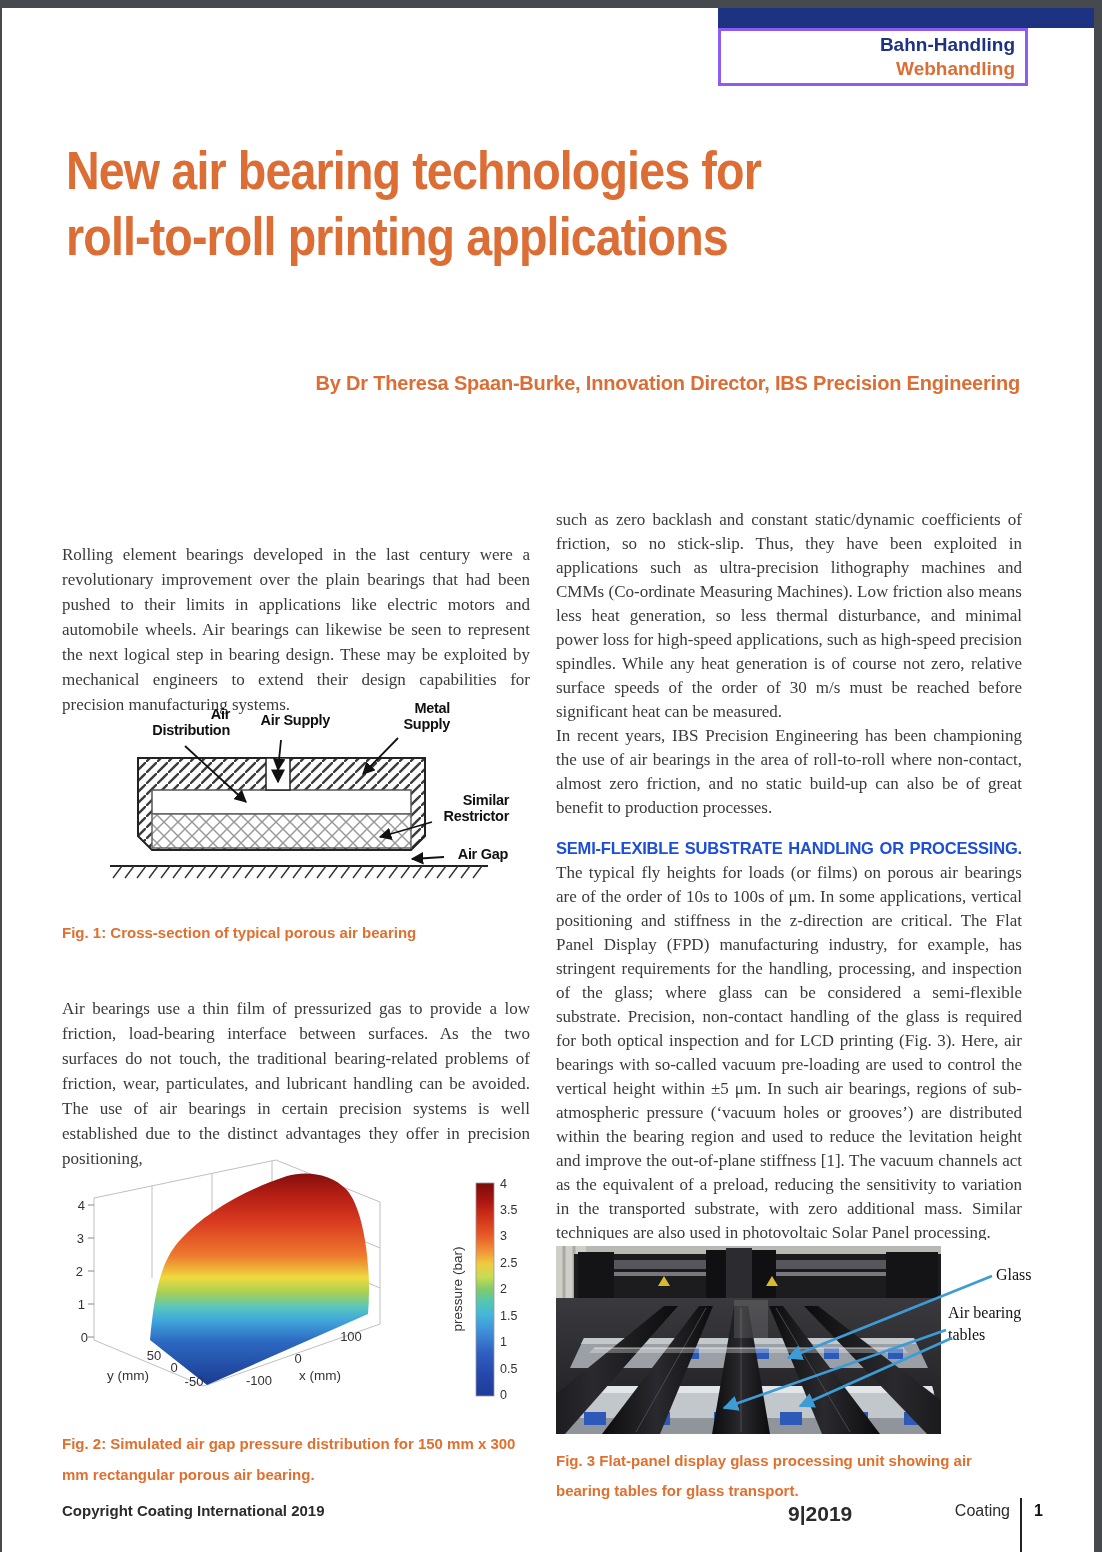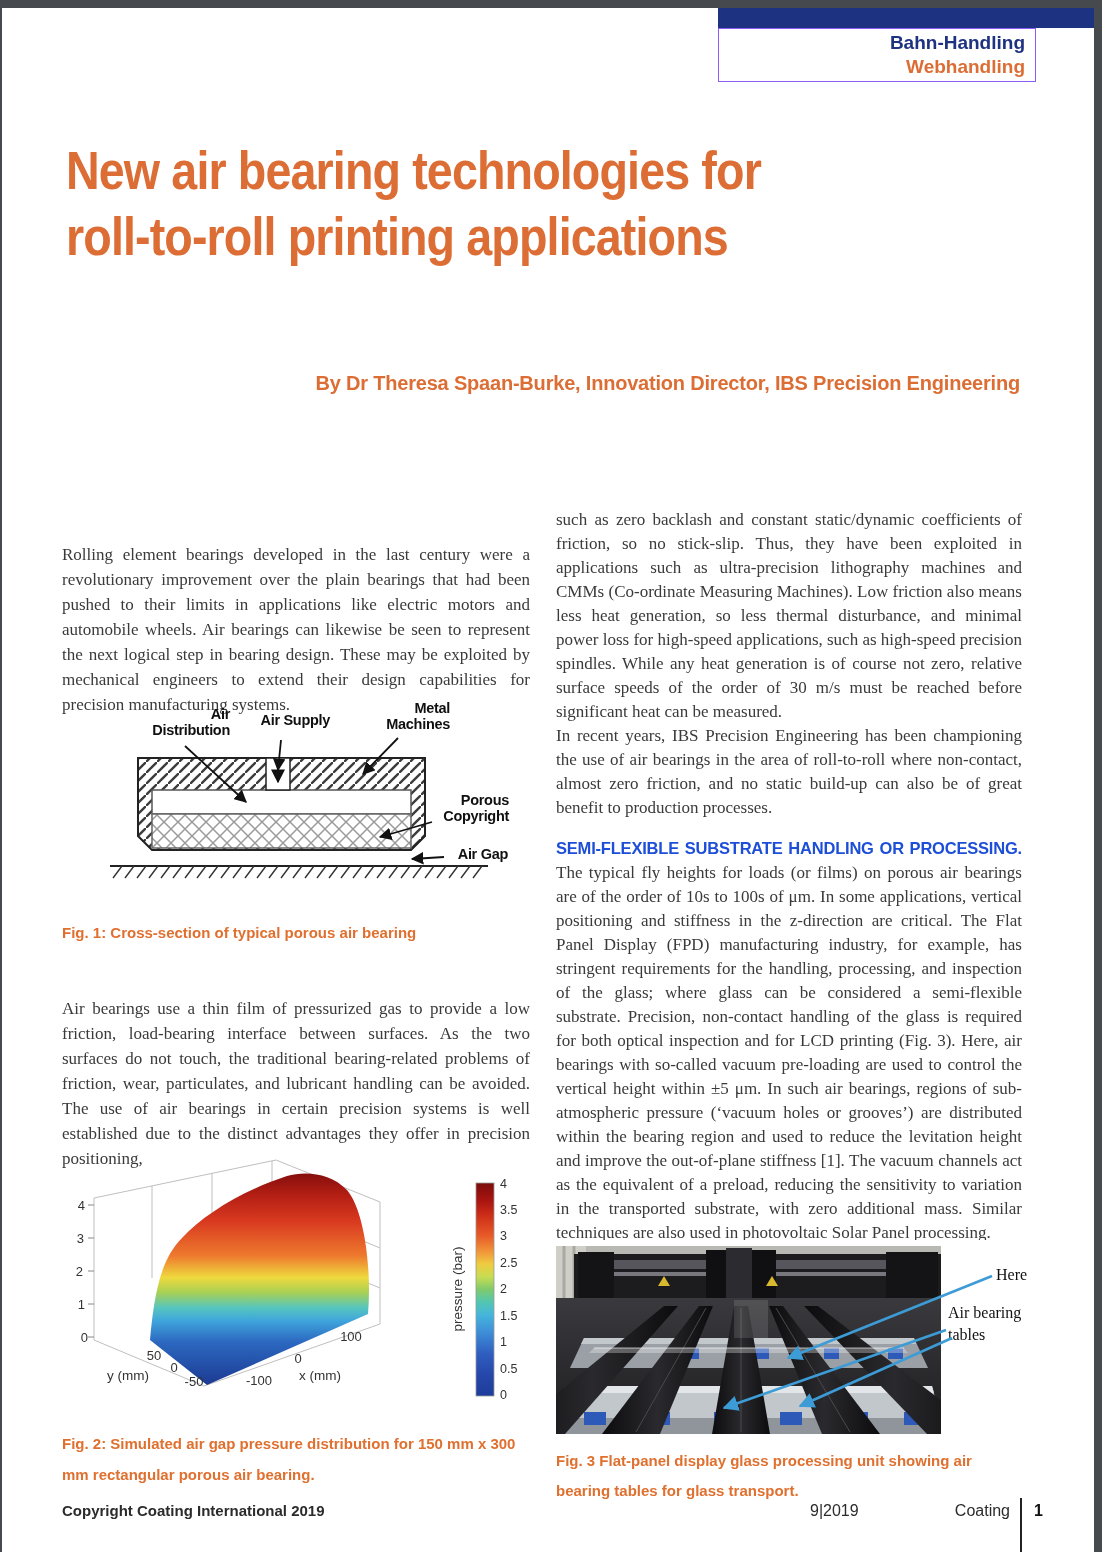--- a/index.html
+++ b/index.html
@@ -3,22 +3,22 @@
 <meta charset="utf-8">
 <style>
   html,body{margin:0;padding:0;background:#ffffff;}
   .page{position:relative;width:1102px;height:1552px;background:#ffffff;overflow:hidden;
         font-family:"Liberation Sans",sans-serif;}
   .frame-top{position:absolute;top:0;left:0;right:0;height:8px;background:#46494e;}
   .frame-right{position:absolute;top:0;right:0;bottom:0;width:8px;background:#46494e;}
   .frame-left{position:absolute;top:0;left:0;bottom:0;width:2px;background:#46494e;}
 
   .cat-bar{position:absolute;left:718px;top:8px;width:376px;height:20px;background:#1E3282;}
-  .cat-box{position:absolute;left:718px;top:28px;width:290px;height:50px;border:1px solid #8b5cf6;
-           background:#fff;text-align:right;padding:2px 10px 0 16px;}
+  .cat-box{position:absolute;left:718px;top:28px;width:290px;height:50px;border:3px solid #8b5cf6;
+           background:#fff;text-align:right;padding:2px 10px 0 4px;}
   .cat-box .de{color:#1E3282;font-weight:bold;font-size:19px;line-height:24px;}
   .cat-box .en{color:#DC6E35;font-weight:bold;font-size:19px;line-height:24px;}
 
   .title{position:absolute;left:62px;top:134px;width:880px;color:#DC6E35;font-weight:bold;
          font-size:53px;line-height:66px;letter-spacing:-1px;}
   .title .condensed{display:inline-block;transform:scaleX(0.88);transform-origin:left top;}
   .byline{position:absolute;left:62px;top:372px;width:958px;text-align:right;color:#DC6E35;
           font-weight:bold;font-size:20px;letter-spacing:-0.2px;}
 
   .body-text{font-family:"Liberation Serif",serif;font-size:17px;color:#3a3a3a;
@@ -34,21 +34,21 @@
   .fig1-wrap{position:absolute;left:80px;top:696px;width:430px;height:218px;}
   .fig1-label{position:absolute;font-weight:bold;font-size:14.5px;line-height:16px;color:#101010;
               text-align:right;letter-spacing:-0.3px;}
 
   .fig3-wrap{position:absolute;left:556px;top:1246px;width:540px;height:190px;}
   .fig3-label{position:absolute;font-family:"Liberation Serif",serif;font-size:16px;
               line-height:22px;color:#111;}
   .fig3-arrows{position:absolute;left:0;top:0;}
 
   .footer-copy{position:absolute;left:62px;top:1502px;font-weight:bold;font-size:15px;color:#2b2b2b;}
-  .footer-issue{position:absolute;left:810px;top:1502px;font-weight:normal;font-size:16px;color:#2b2b2b;}
+  .footer-issue{position:absolute;left:788px;top:1502px;font-weight:bold;font-size:21px;color:#2b2b2b;}
   .footer-journal{position:absolute;left:930px;top:1502px;width:80px;text-align:right;
                   font-weight:normal;font-size:16px;color:#2b2b2b;}
   .footer-page{position:absolute;left:1034px;top:1502px;font-weight:bold;font-size:16px;color:#111;}
   .footer-divider{position:absolute;left:1020px;top:1498px;width:2px;height:54px;background:#222;}
 
   svg text{font-family:"Liberation Sans",sans-serif;}
 </style>
 </head>
 <body>
 
@@ -134,22 +134,22 @@
       <g stroke="#111" stroke-width="1.8" fill="none">
         <line x1="105" y1="50" x2="166" y2="106" marker-end="url(#ah)"></line>
         <line x1="201" y1="44" x2="198" y2="74" marker-end="url(#ah)"></line>
         <line x1="318" y1="42" x2="283" y2="78" marker-end="url(#ah)"></line>
         <line x1="352" y1="126" x2="300" y2="141" marker-end="url(#ah)"></line>
         <line x1="364" y1="161" x2="332" y2="163" marker-end="url(#ah)"></line>
       </g>
     </svg>
     <div class="fig1-label" style="left:55px;top:10px;width:95px;">Air Distribution</div>
     <div class="fig1-label" style="left:158px;top:16px;width:92px;">Air Supply</div>
-    <div class="fig1-label" style="left:288px;top:4px;width:82px;">Metal Machines</div>
-    <div class="fig1-label" style="left:343px;top:96px;width:86px;">Porous Copyright</div>
+    <div class="fig1-label" style="left:288px;top:4px;width:82px;">Metal Supply</div>
+    <div class="fig1-label" style="left:343px;top:96px;width:86px;">Similar Restrictor</div>
     <div class="fig1-label" style="left:358px;top:150px;width:70px;">Air Gap</div>
   </div>
   <div class="caption abs" style="left:62px;top:918px;width:468px;">Fig. 1: Cross-section of typical porous air bearing</div>
 
   <p class="body-text lh25 abs" style="left:62px;top:962px;width:468px;">Air bearings use a thin film of pressurized gas to provide a low friction, load-bearing interface between surfaces. As the two surfaces do not touch, the traditional bearing-related problems of friction, wear, particulates, and lubricant handling can be avoided. The use of air bearings in certain precision systems is well established due to the distinct advantages they offer in precision positioning,</p>
 
   <div class="abs" style="left:62px;top:1128px;width:468px;height:296px;">
     <svg width="468" height="296" viewBox="0 0 468 296">
       <defs>
         <linearGradient id="surfGrad" gradientUnits="userSpaceOnUse" x1="0" y1="42" x2="0" y2="257">
@@ -317,21 +317,21 @@
         <polygon points="248,60 262,60 429,188 371,188" fill="url(#trackGrad)"></polygon>
         <line x1="150" y1="62" x2="80" y2="186" stroke="#4a4a4e" stroke-width="1"></line>
         <line x1="185" y1="62" x2="185" y2="186" stroke="#4a4a4e" stroke-width="1"></line>
         <line x1="220" y1="62" x2="294" y2="186" stroke="#4a4a4e" stroke-width="1"></line>
       </g>
 
       <polygon points="38,102 348,102 352,107 33,107" fill="rgba(255,255,255,0.30)"></polygon>
       <line x1="38" y1="102" x2="348" y2="102" stroke="rgba(255,255,255,0.65)" stroke-width="1"></line>
       <rect x="178" y="54" width="34" height="38" fill="rgba(255,255,255,0.12)"></rect>
     </svg>
-    <div class="fig3-label" style="left:440px;top:18px;">Here</div>
+    <div class="fig3-label" style="left:440px;top:18px;">Glass</div>
     <div class="fig3-label" style="left:392px;top:56px;width:88px;">Air bearing tables</div>
     <svg class="fig3-arrows" width="540" height="190" viewBox="0 0 540 190">
       <defs>
         <marker id="ahc" viewBox="0 0 10 10" refX="9" refY="5" markerWidth="6" markerHeight="6" orient="auto">
           <path d="M0,0 L10,5 L0,10 z" fill="#3D9BD5"></path>
         </marker>
       </defs>
       <g stroke="#3D9BD5" stroke-width="2.6" fill="none">
         <line x1="436" y1="30" x2="232" y2="112" marker-end="url(#ahc)"></line>
         <line x1="390" y1="84" x2="168" y2="162" marker-end="url(#ahc)"></line>

